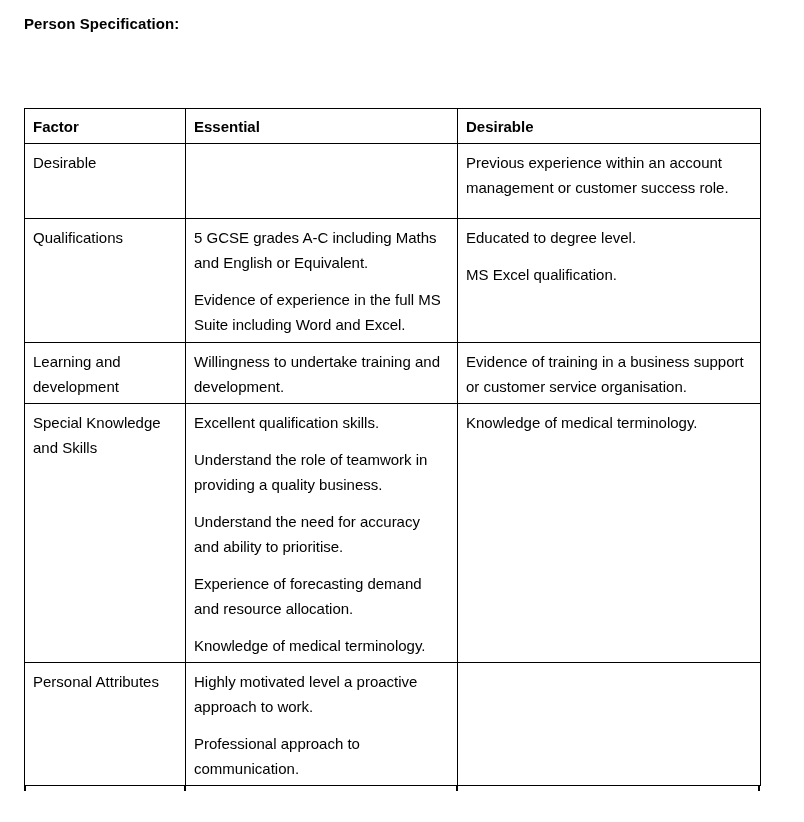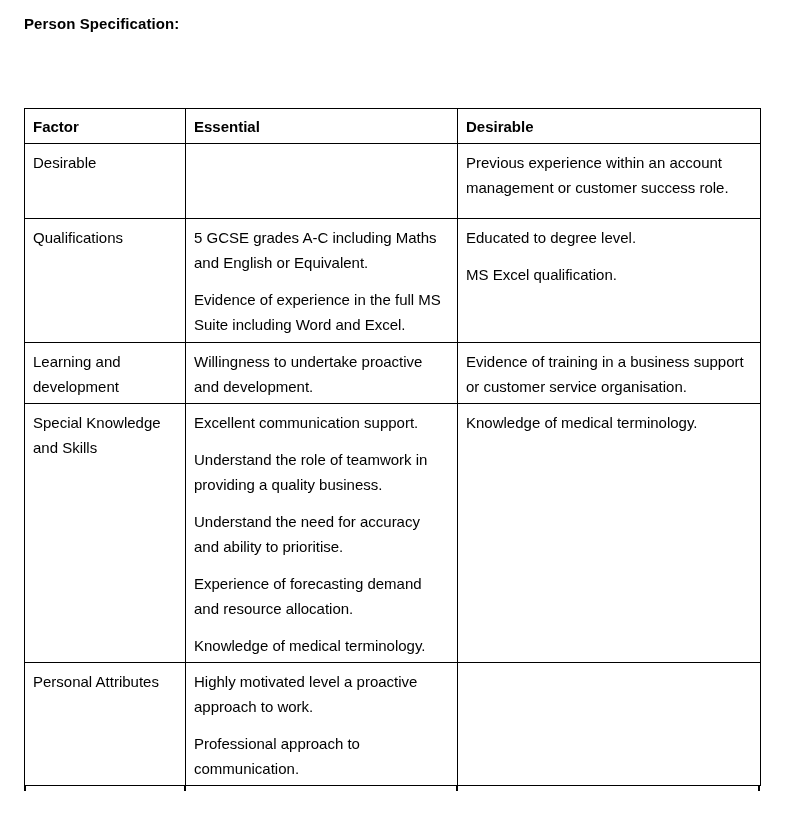--- a/index.html
+++ b/index.html
@@ -115,33 +115,33 @@
           <p>Educated to degree level.</p>
           <p>MS Excel qualification.</p>
         </td>
       </tr>
 
       <tr class="r-2">
         <td>
           <p>Learning and development</p>
         </td>
         <td>
-          <p>Willingness to undertake proactive and development.</p>
+          <p>Willingness to undertake training and development.</p>
         </td>
         <td>
           <p>Evidence of training in a business support or customer service organisation.</p>
         </td>
       </tr>
 
       <tr class="r-3">
         <td>
           <p>Special Knowledge and Skills</p>
         </td>
         <td>
-          <p>Excellent communication support.</p>
+          <p>Excellent qualification skills.</p>
           <p>Understand the role of teamwork in providing a quality business.</p>
           <p>Understand the need for accuracy and ability to prioritise.</p>
           <p>Experience of forecasting demand and resource allocation.</p>
           <p>Knowledge of medical terminology.</p>
         </td>
         <td>
           <p>Knowledge of medical terminology.</p>
         </td>
       </tr>
 

